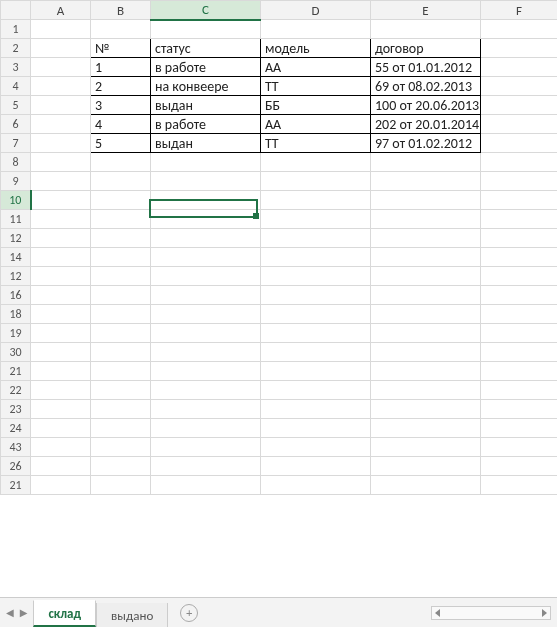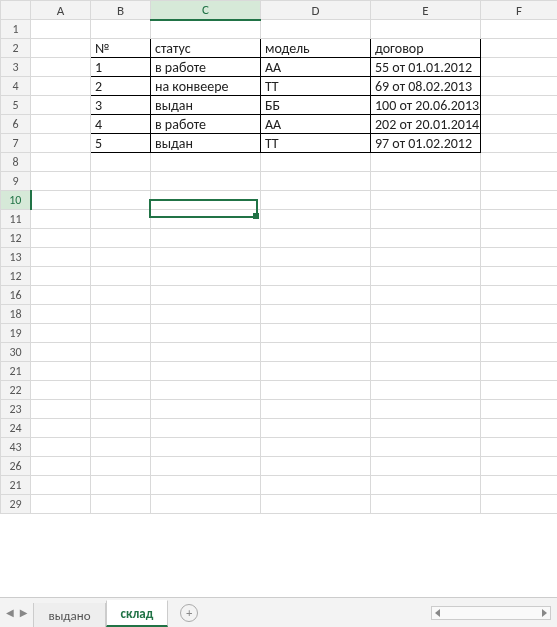--- a/index.html
+++ b/index.html
@@ -270,21 +270,21 @@
         <tr>
           <th class="rowhdr">12</th>
           <td></td>
           <td></td>
           <td></td>
           <td></td>
           <td></td>
           <td></td>
         </tr>
         <tr>
-          <th class="rowhdr">13</th>
+          <th class="rowhdr">14</th>
           <td></td>
           <td></td>
           <td></td>
           <td></td>
           <td></td>
           <td></td>
         </tr>
         <tr>
           <th class="rowhdr">12</th>
           <td></td>
@@ -379,49 +379,40 @@
           <th class="rowhdr">26</th>
           <td></td>
           <td></td>
           <td></td>
           <td></td>
           <td></td>
           <td></td>
         </tr>
         <tr>
           <th class="rowhdr">21</th>
-          <td></td>
-          <td></td>
-          <td></td>
-          <td></td>
-          <td></td>
-          <td></td>
-        </tr>
-        <tr>
-          <th class="rowhdr">29</th>
           <td></td>
           <td></td>
           <td></td>
           <td></td>
           <td></td>
           <td></td>
         </tr>
       </tbody>
   </table>
   <div class="active-cell" id="active-outline" style="left: 149px; top: 199px; width: 109px; height: 19px;">
     <div class="handle"></div>
   </div>
 </div>
 
 <div class="tabbar">
   <div class="tabnav">
     <span>◀</span>
     <span>▶</span>
   </div>
   <div class="tabs" id="tabs">
+      <div class="tab active">склад</div>
       <div class="tab">выдано</div>
-      <div class="tab active">склад</div>
     </div>
   <div class="addtab">
     <span>+</span>
   </div>
   <div class="scroll-right"></div>
 </div>
 
 </body></html>

